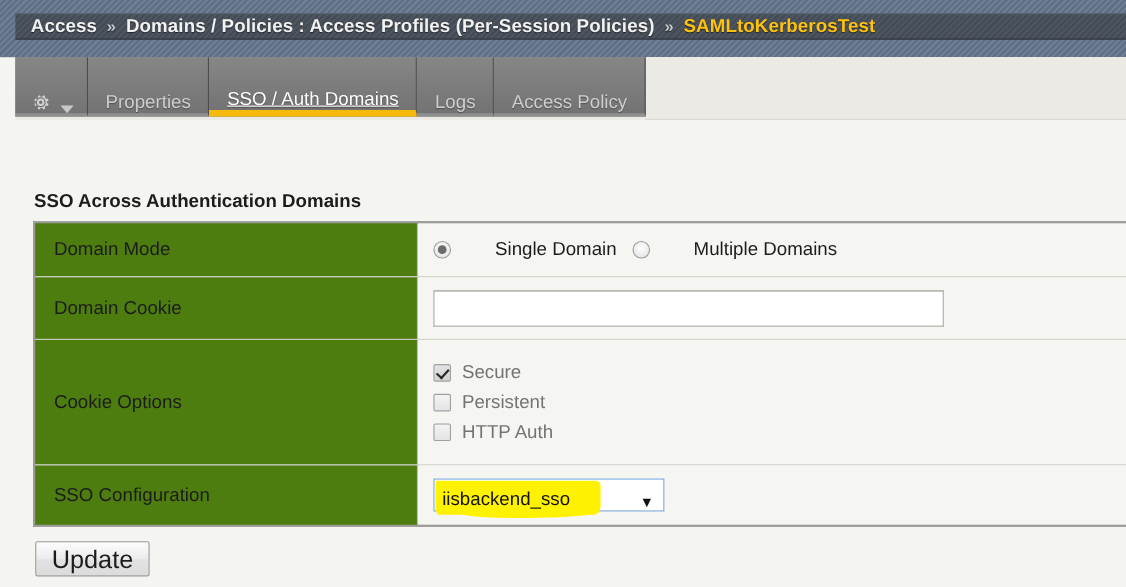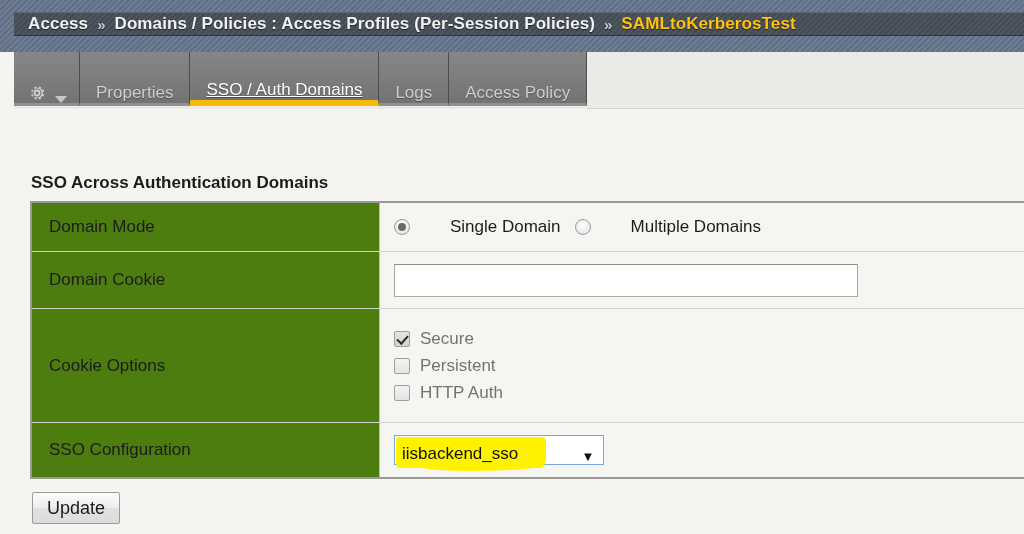--- a/index.html
+++ b/index.html
@@ -315,21 +315,21 @@
     border-radius: 0 0 60% 40% / 0 0 100% 100%;
   }
 
   .update-btn {
     position: absolute;
     left: 16px;
     top: 383px;
     min-width: 88px;
     height: 32px;
     padding: 0 14px;
-    font-size: 18px;
+    font-size: 23px;
     color: #1c1c1c;
     background: linear-gradient(to bottom, #fcfcfc 0%, #ececec 50%, #e2e2e2 51%, #dcdcdc 100%);
     border: 1px solid #9a9a96;
     border-radius: 2px;
     cursor: pointer;
     font-family: "Liberation Sans", sans-serif;
   }
 </style>
 </head>
 <body>

